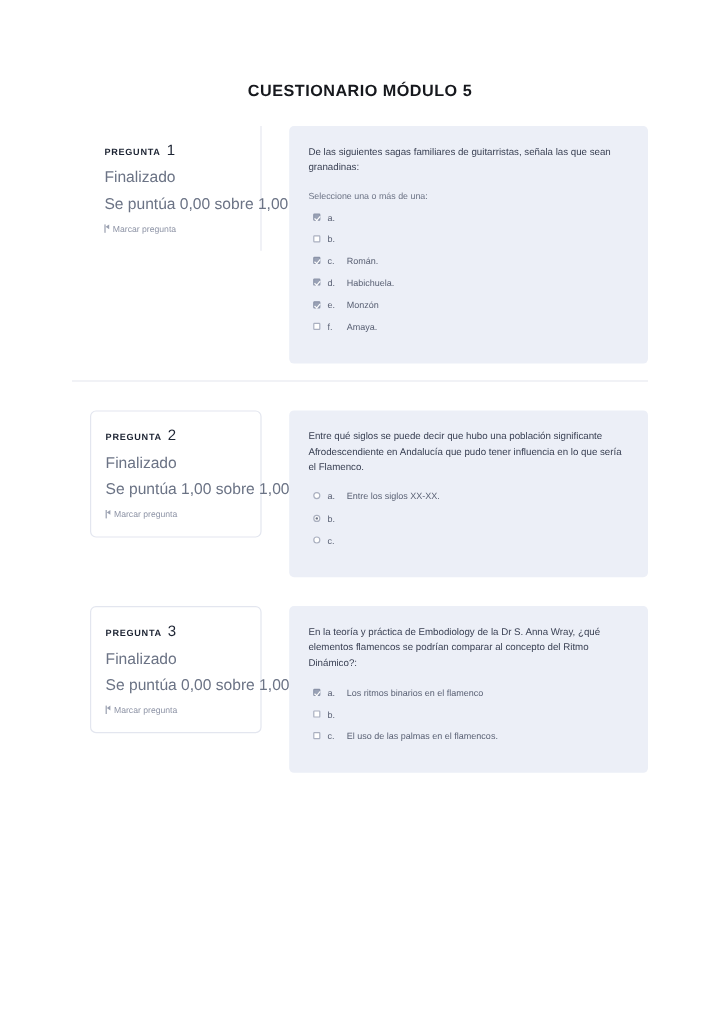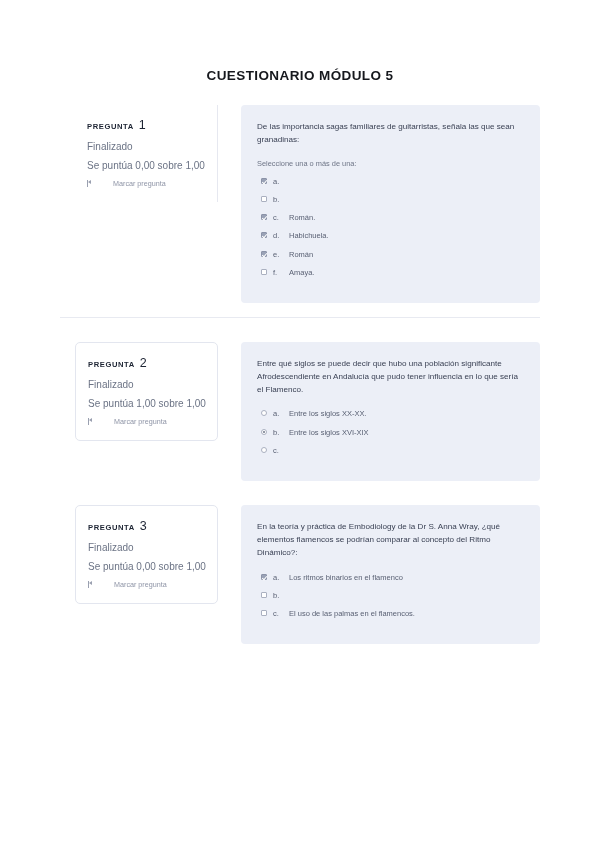--- a/index.html
+++ b/index.html
@@ -66,32 +66,32 @@
     gap:5px;
     white-space:nowrap;
   }
   .q-num .big{
     font-size:12.5px;
     font-weight:normal;
     color:#1d2433;
     letter-spacing:0;
   }
   .q-state,.q-grade{
-    font-size:10px;
+    font-size:13px;
     color:#6b7385;
     margin:0 0 8px 0;
     line-height:1.1;
     white-space:nowrap;
   }
   .q-flag{
     font-size:7.2px;
     color:#8e94a6;
     display:flex;
     align-items:center;
-    gap:20px;
+    gap:1px;
     margin:0;
     white-space:nowrap;
   }
   .flag-ico{
     display:inline-block;width:6px;height:7px;position:relative;flex:0 0 6px;
   }
   .flag-ico:before{
     content:"";position:absolute;left:0;top:0;width:1px;height:7px;background:#9aa0b0;
   }
   .flag-ico:after{
@@ -172,21 +172,21 @@
         <span class="big">1</span>
       </div>
       <p class="q-state">Finalizado</p>
       <p class="q-grade">Se puntúa 0,00 sobre 1,00</p>
       <p class="q-flag">
         <span class="flag-ico"></span>
         <span>Marcar pregunta</span>
       </p>
     </div>
     <div class="q-body">
-      <p class="q-text">De las importancia sagas familiares de guitarristas, señala las que sean granadinas:</p>
+      <p class="q-text">De las siguientes sagas familiares de guitarristas, señala las que sean granadinas:</p>
       <p class="q-instr">Seleccione una o más de una:</p>
       <ul class="opt-list">
         <li class="opt">
           <span class="box checked"></span>
           <span class="letter">a.</span>
         </li>
         <li class="opt">
           <span class="box"></span>
           <span class="letter">b.</span>
         </li>
@@ -196,21 +196,21 @@
           <span class="label">Román.</span>
         </li>
         <li class="opt">
           <span class="box checked"></span>
           <span class="letter">d.</span>
           <span class="label">Habichuela.</span>
         </li>
         <li class="opt">
           <span class="box checked"></span>
           <span class="letter">e.</span>
-          <span class="label">Román</span>
+          <span class="label">Monzón</span>
         </li>
         <li class="opt">
           <span class="box"></span>
           <span class="letter">f.</span>
           <span class="label">Amaya.</span>
         </li>
       </ul>
     </div>
   </section>
 
@@ -234,21 +234,20 @@
       <p class="q-text">Entre qué siglos se puede decir que hubo una población significante Afrodescendiente en Andalucía que pudo tener influencia en lo que sería el Flamenco.</p>
       <ul class="opt-list">
         <li class="opt">
           <span class="radio"></span>
           <span class="letter">a.</span>
           <span class="label">Entre los siglos XX-XX.</span>
         </li>
         <li class="opt">
           <span class="radio checked"></span>
           <span class="letter">b.</span>
-          <span class="label">Entre los siglos XVI-XIX</span>
         </li>
         <li class="opt">
           <span class="radio"></span>
           <span class="letter">c.</span>
         </li>
       </ul>
     </div>
   </section>
 
   <div class="q-gap"></div>

